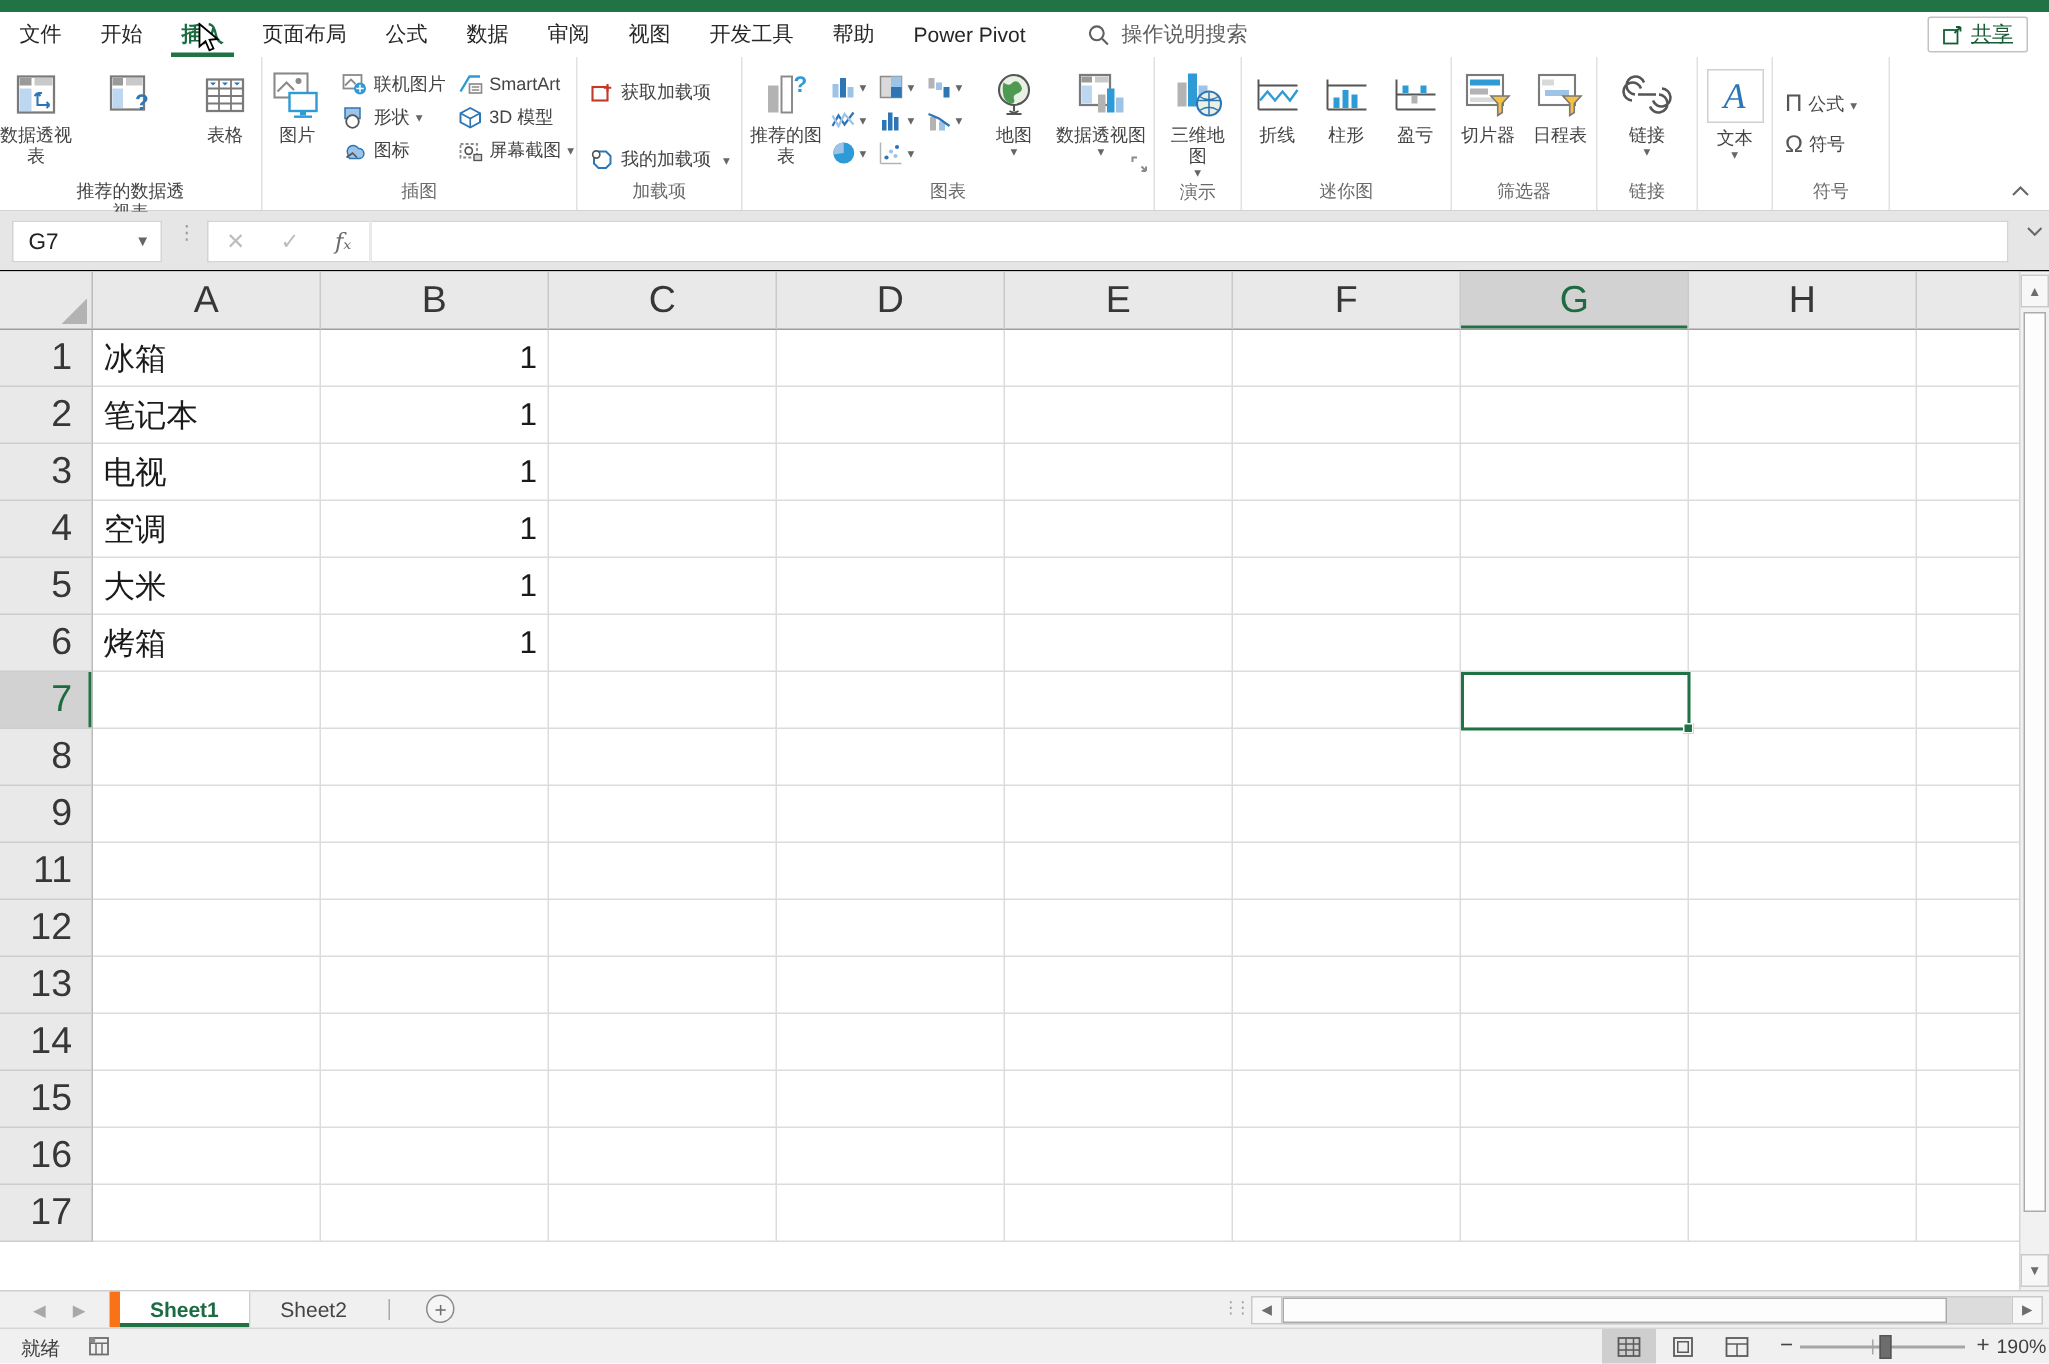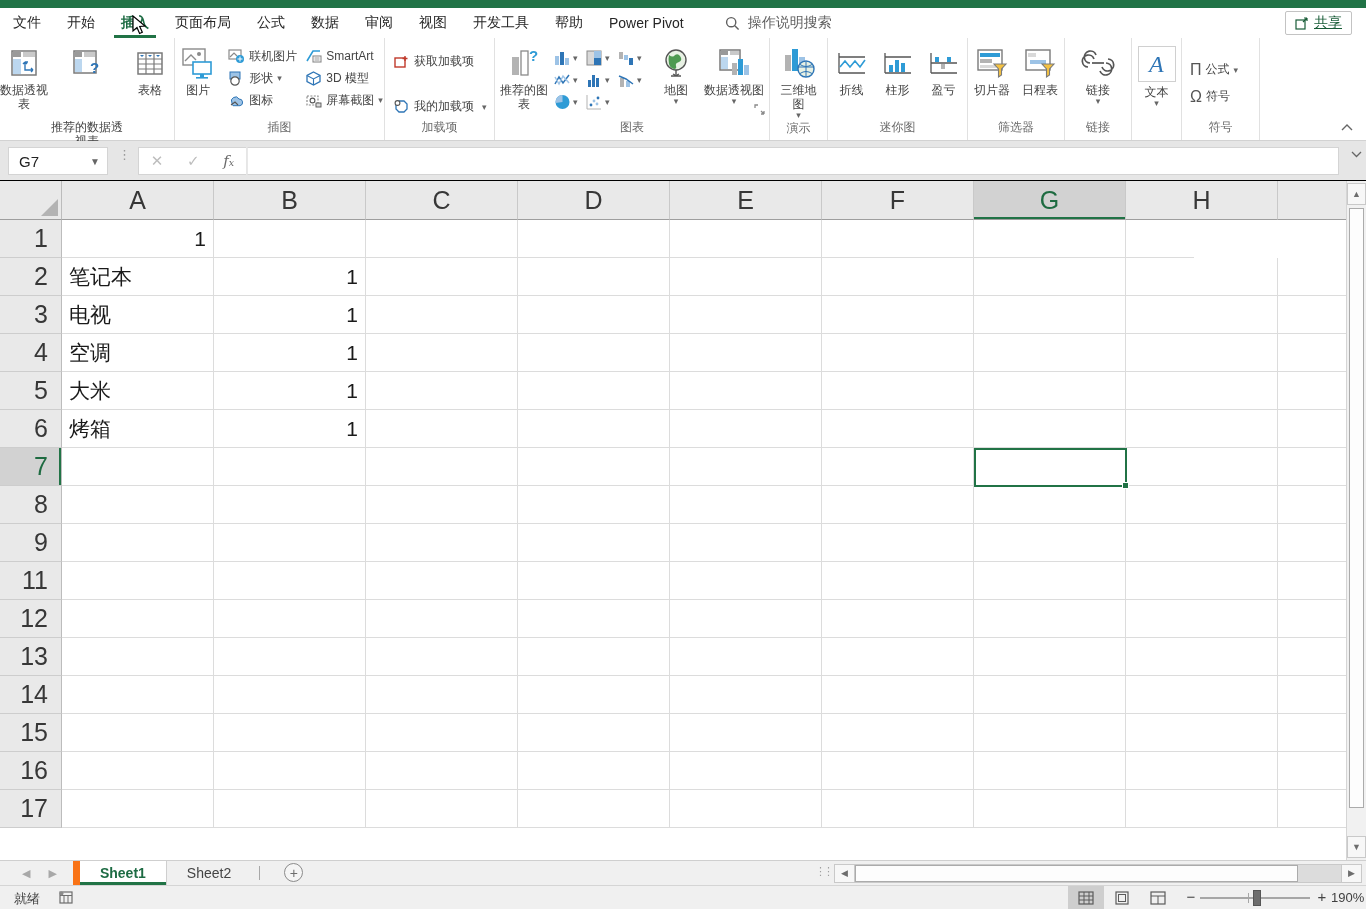--- a/index.html
+++ b/index.html
@@ -581,20 +581,21 @@
         <div class="col-hdr">D</div>
         <div class="col-hdr">E</div>
         <div class="col-hdr">F</div>
         <div class="col-hdr sel">G</div>
         <div class="col-hdr">H</div>
         <div class="col-hdr partial"></div>
       </div>
     <div id="gridRows">
         <div class="grid-row">
           <div class="row-hdr">1</div>
+          <div class="cell">冰箱</div>
           <div class="cell num">1</div>
           <div class="cell"></div>
           <div class="cell"></div>
           <div class="cell"></div>
           <div class="cell"></div>
           <div class="cell"></div>
           <div class="cell"></div>
           <div class="cell partial"></div>
         </div>
         <div class="grid-row">

